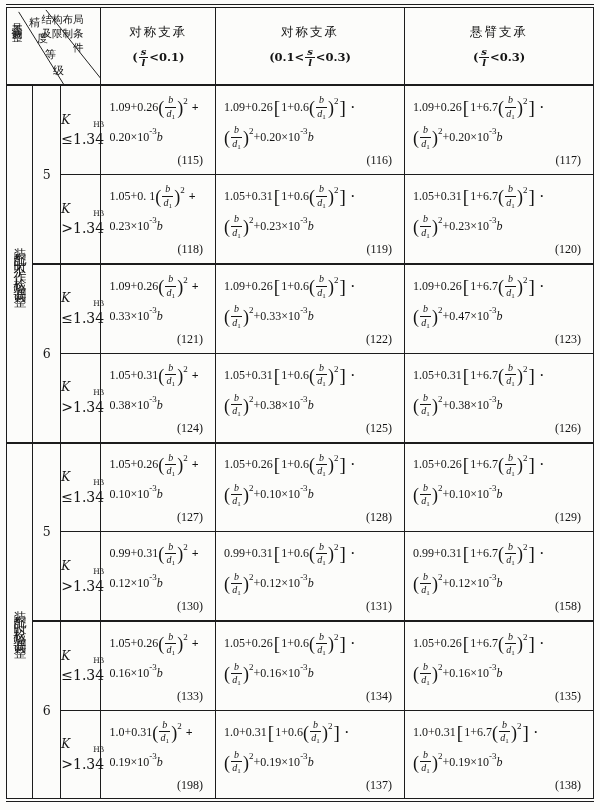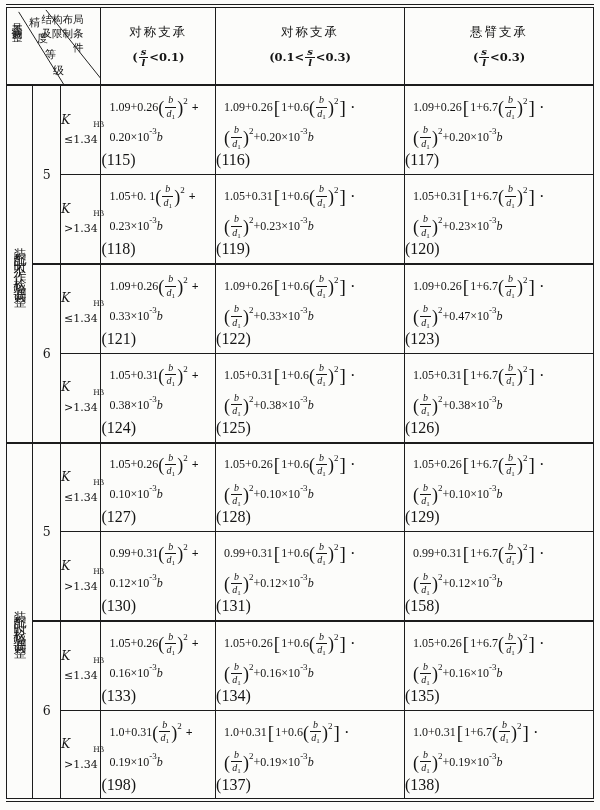--- a/index.html
+++ b/index.html
@@ -47,29 +47,29 @@
   td.sec{text-align:center;}
   .seclab{
     writing-mode:vertical-rl;text-orientation:upright;margin:0 auto;
     font-size:13px;letter-spacing:6px;line-height:16px;
     font-family:"DejaVu Sans","Liberation Sans",sans-serif;
   }
   td.grade{text-align:center;font-size:12.5px;}
   td.kcell{text-align:center;font-size:11px;line-height:15px;white-space:nowrap;}
   .kname{font-size:12px;}
   .kname sub{font-size:7.5px;margin-left:23px;}
-  .kcond{font-size:11px;}
+  .kcond{font-size:14px;}
 
   
   td.f{vertical-align:middle;font-family:Liberation Serif, serif;}
   .fl{
     white-space:nowrap;padding-left:8px;line-height:30px;height:30px;
     font-size:12px;
   }
-  .fnum{padding-right:12px;font-size:16px;line-height:16px;height:16px;}
+  .fnum{text-align:right;padding-right:12px;font-size:12px;line-height:16px;height:16px;}
   .fr{
     display:inline-flex;flex-direction:column;align-items:center;
     vertical-align:middle;line-height:1.05;margin:0 1px;
   }
   .fn{font-size:10px;border-bottom:1px solid #141414;padding:0 3px 1px;}
   .fd{font-size:10px;padding-top:1px;}
   .fd sub{font-size:7px;vertical-align:-2px;}
   .par{font-size:18px;vertical-align:-3px;line-height:0;}
   .brk{font-size:19px;vertical-align:-3px;line-height:0;margin:0 1px;}
   .sq{font-size:9px;vertical-align:7px;line-height:0;}

